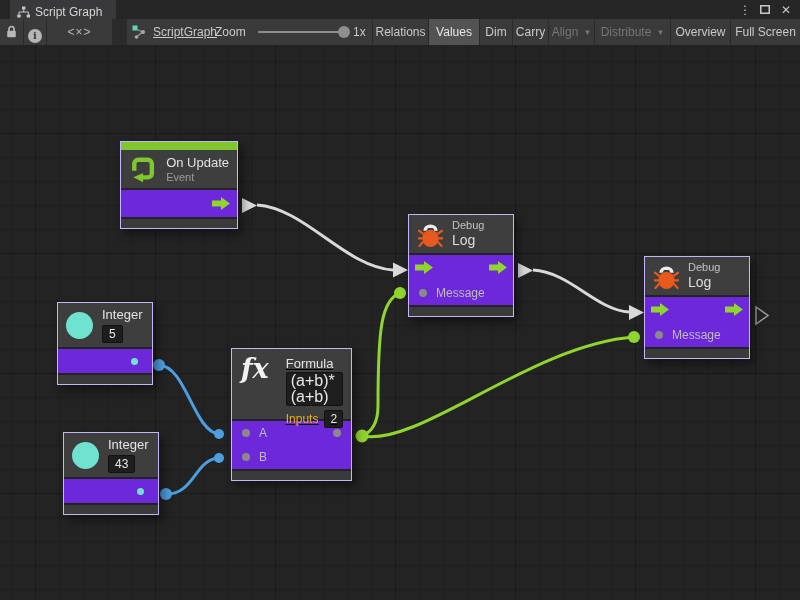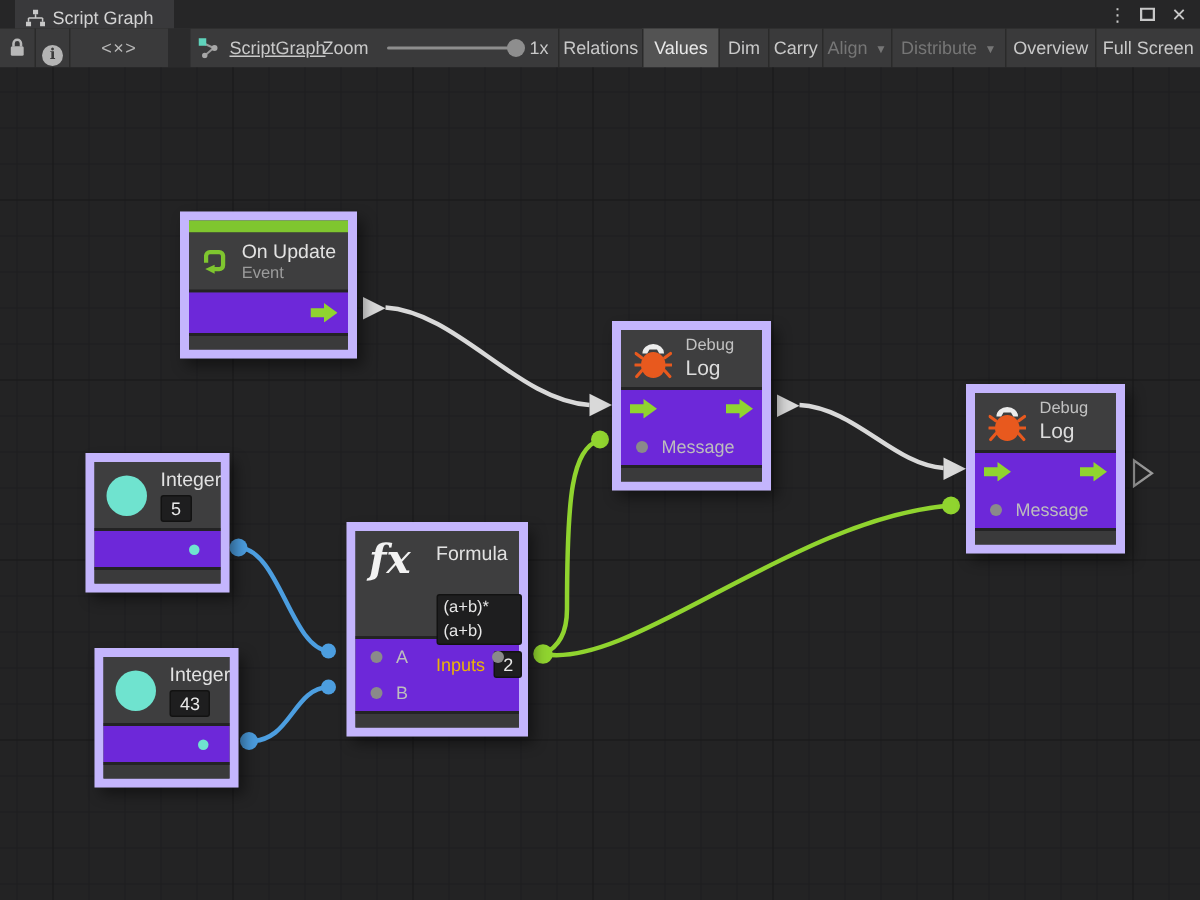--- a/index.html
+++ b/index.html
@@ -25,21 +25,21 @@
   .canvas{position:absolute;left:0;top:45px;width:800px;height:555px;background-color:#232324;
     background-image:
       linear-gradient(#191919 1px,transparent 1px),
       linear-gradient(90deg,#191919 1px,transparent 1px),
       linear-gradient(#1e1e1f 1px,transparent 1px),
       linear-gradient(90deg,#1e1e1f 1px,transparent 1px);
     background-size:120px 120px,120px 120px,24px 24px,24px 24px;
     background-position:0 88px,35px 0,0 16px,11px 0;}
   .wires{position:absolute;left:0;top:0;width:800px;height:600px;z-index:5;pointer-events:none;}
   
-  .node{position:absolute;border:6px solid #c4b5fd;background:#323233;
+  .node{position:absolute;border:1px solid #c4b5fd;background:#323233;
     box-shadow:4px 5px 9px rgba(0,0,0,.45);z-index:10;box-sizing:border-box;}
   .nheader{background:#3E3E3F;display:flex;align-items:center;border-bottom:2px solid #232324;box-sizing:border-box;}
   .nbody{background:#6d28d9;}
   .nfooter{background:#3A3A3B;border-top:2px solid #232324;height:9px;}
   .prow{display:flex;align-items:center;height:25px;}
   .dot{width:8px;height:8px;border-radius:50%;background:#8A8A8A;flex:none;}
   .tealdot{width:7px;height:7px;border-radius:50%;background:#6FE3CF;flex:none;}
   .plabel{font-size:12px;color:#BDBDBD;margin-left:9px;}
   .vbox{background:#1E1E1F;border:1px solid #121212;border-radius:2px;color:#E8E8E8;
     padding:0 6px;font-size:12px;line-height:16px;display:inline-block;}
@@ -270,23 +270,23 @@
     <div class="prow" style="height:24px;justify-content:flex-end;padding-right:14px;">
       <span class="tealdot"></span>
     </div>
   </div>
   <div class="nfooter"></div>
 </div>
 
 <div class="node" style="left:231px;top:348px;width:121px;">
   <div class="nheader" style="height:72px;padding:0 9px;gap:17px;align-items:flex-start;">
     <span class="fx" style="margin-top:5px;">fx</span>
-    <div style="margin-top:7px;">
+    <div style="margin-top:7px;text-decoration:underline;">
       <div class="ntitle">Formula</div>
-      <div class="vbox" style="margin-top:19px;font-size:11px;padding:0 4px;">(a+b)*(a+b)</div>
+      <div class="vbox" style="margin-top:0;font-size:16px;padding:0 4px;">(a+b)*(a+b)</div>
       <div style="margin-top:4px;display:flex;align-items:center;gap:6px;">
         <span style="font-size:12px;color:#eab308;">Inputs</span>
         <span class="vbox" style="padding:0 5px;">2</span>
       </div>
     </div>
   </div>
   <div class="nbody">
     <div class="prow" style="height:24px;padding:0 10px;">
       <span class="dot"></span>
       <span class="plabel">A</span>

